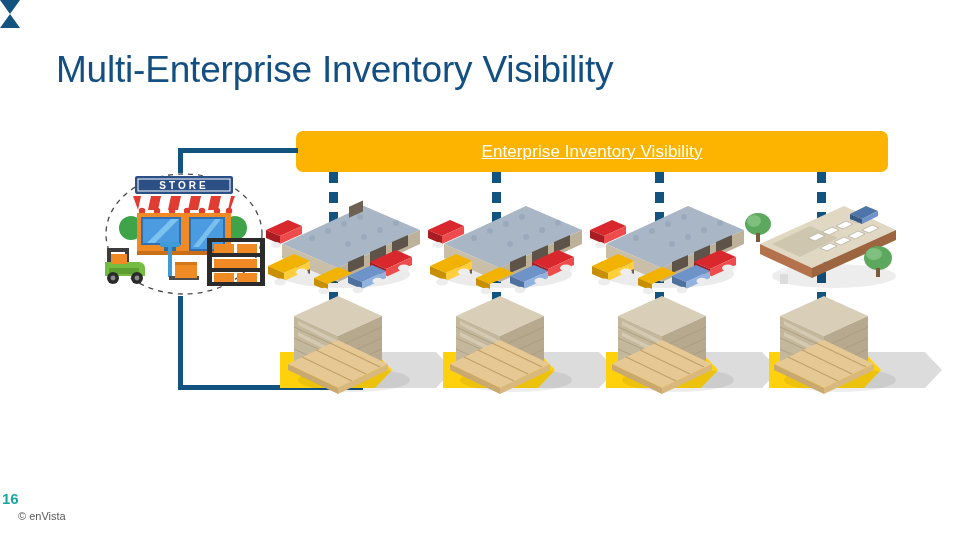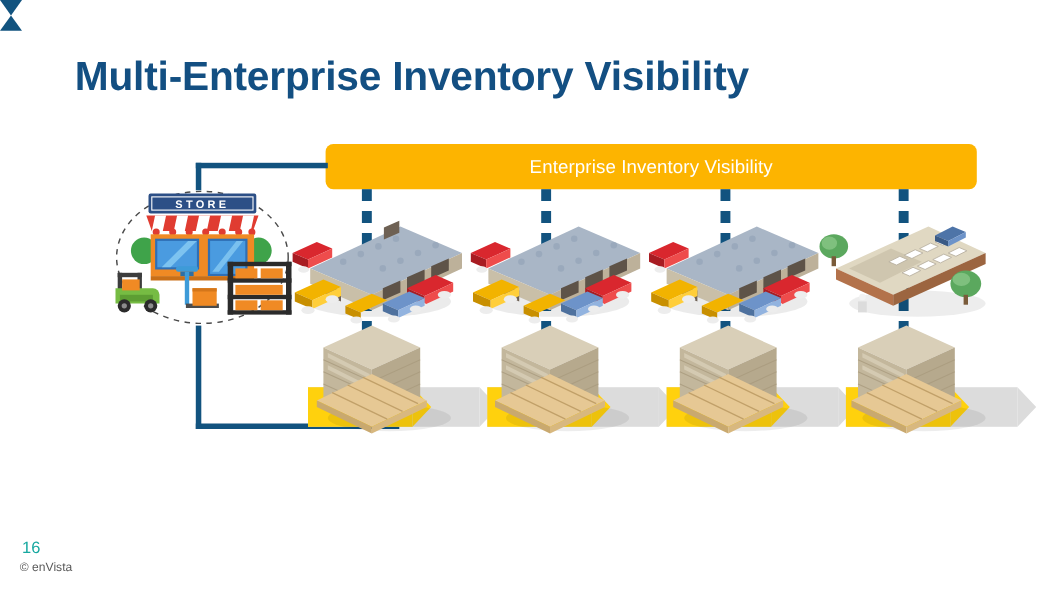--- a/index.html
+++ b/index.html
@@ -7,32 +7,32 @@
     width:960px;height:540px;position:relative;overflow:hidden;
     background:#ffffff;
     font-family:"Liberation Sans", sans-serif;
     -webkit-font-smoothing:antialiased;
   }
   .stage{position:absolute;inset:0;}
 
   
   #page-title{
     position:absolute;left:56px;top:50px;width:860px;
-    font-size:37px;font-weight:bold;letter-spacing:-0.2px;
-    color:#134F82;line-height:1.1;white-space:nowrap;margin-left:12px;
+    font-size:37px;font-weight:normal;letter-spacing:-0.2px;
+    color:#134F82;line-height:1.1;white-space:nowrap;
   }
 
   
   #banner{
     position:absolute;left:296px;top:131px;width:592px;height:41px;
     background:#FDB400;border-radius:7px;
     display:flex;align-items:center;justify-content:center;
   }
   #banner-label{
-    color:#ffffff;font-size:17px;font-weight:400;letter-spacing:.1px;
+    color:#ffffff;font-size:17px;font-weight:400;letter-spacing:.1px;text-decoration:underline;
   }
 
   
   .blue{background:#12537F;position:absolute;}
   #conn-top-h{left:178px;top:148px;width:120px;height:5px;}
   #conn-top-v{left:178px;top:148px;width:5px;height:25px;}
   #conn-top-head{
     left:170px;top:171px;width:0;height:0;
     background:transparent;
     border-left:10px solid transparent;border-right:10px solid transparent;
@@ -77,21 +77,21 @@
   .wh{position:absolute;left:14px;top:14px;width:172px;height:92px;}
 
   
   .pallet{position:absolute;left:36px;top:108px;width:128px;height:100px;}
 
   
   #store-cluster{position:absolute;left:93px;top:168px;width:182px;height:132px;}
 
   
   #page-number{
-    position:absolute;left:20px;top:490px;font-size:15px;font-weight:normal;color:#17A8A0;
+    position:absolute;left:2px;top:490px;font-size:15px;font-weight:bold;color:#17A8A0;
   }
   #copyright{
     position:absolute;left:18px;top:510px;font-size:11px;color:#5A5A5A;text-align:center;
   }
   svg{display:block;overflow:visible;}
 </style>
 </head>
 <body>
 
 <div class="stage">

